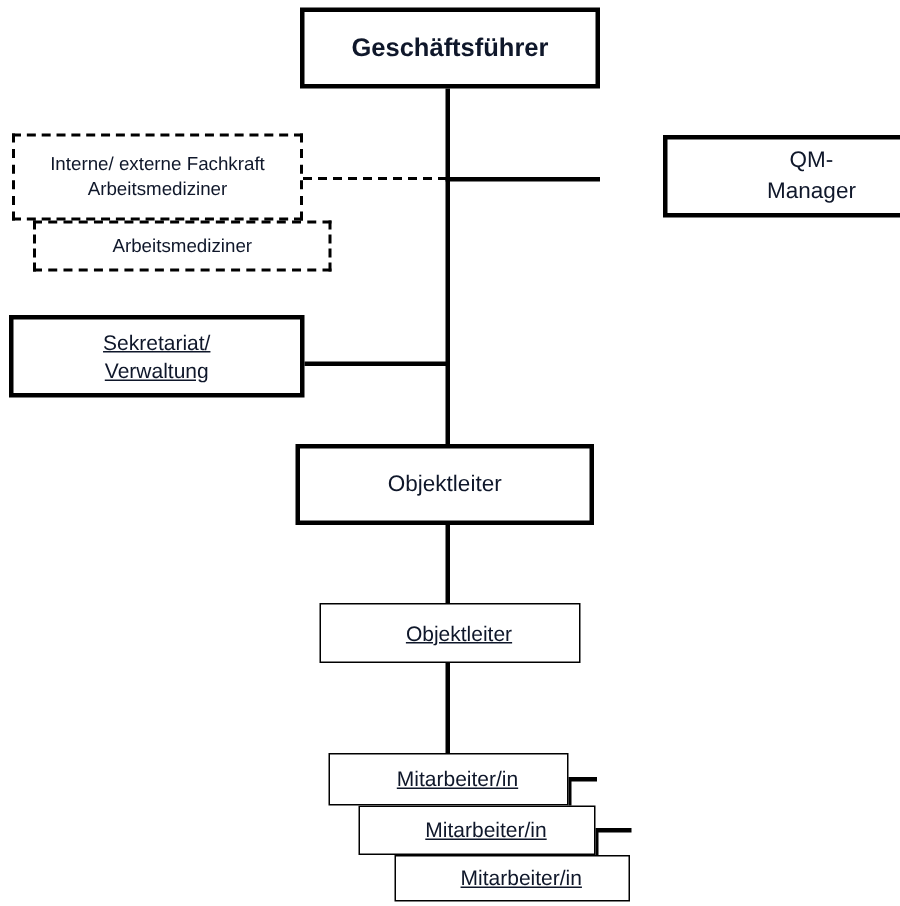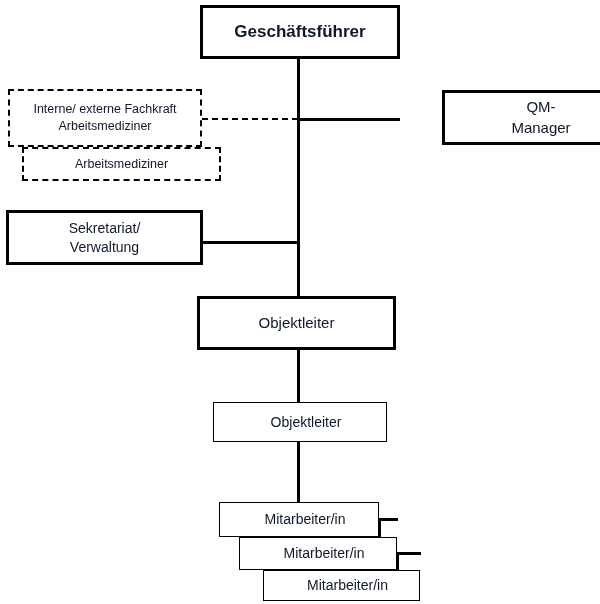--- a/index.html
+++ b/index.html
@@ -53,21 +53,21 @@
     position: absolute;
     z-index: 1;
     border: 0;
     border-top: 2px dashed #000000;
     height: 0;
   }
 
   
   .t-ceo      { font-size: 17px; font-weight: bold; }
   .t-large    { font-size: 15px; font-weight: normal; }
-  .t-medium   { font-size: 14px; font-weight: normal; }
+  .t-medium   { font-size: 14px; font-weight: normal; text-decoration: underline; }
   .t-small    { font-size: 12.5px; font-weight: normal; }
 </style>
 </head>
 <body>
 
 <div id="chart-root">
 
   <div class="conn v" style="left:297px; top:58px; height:240px;"></div>
 
   <div class="conn h" style="left:297px; top:118px; width:103px;"></div>

